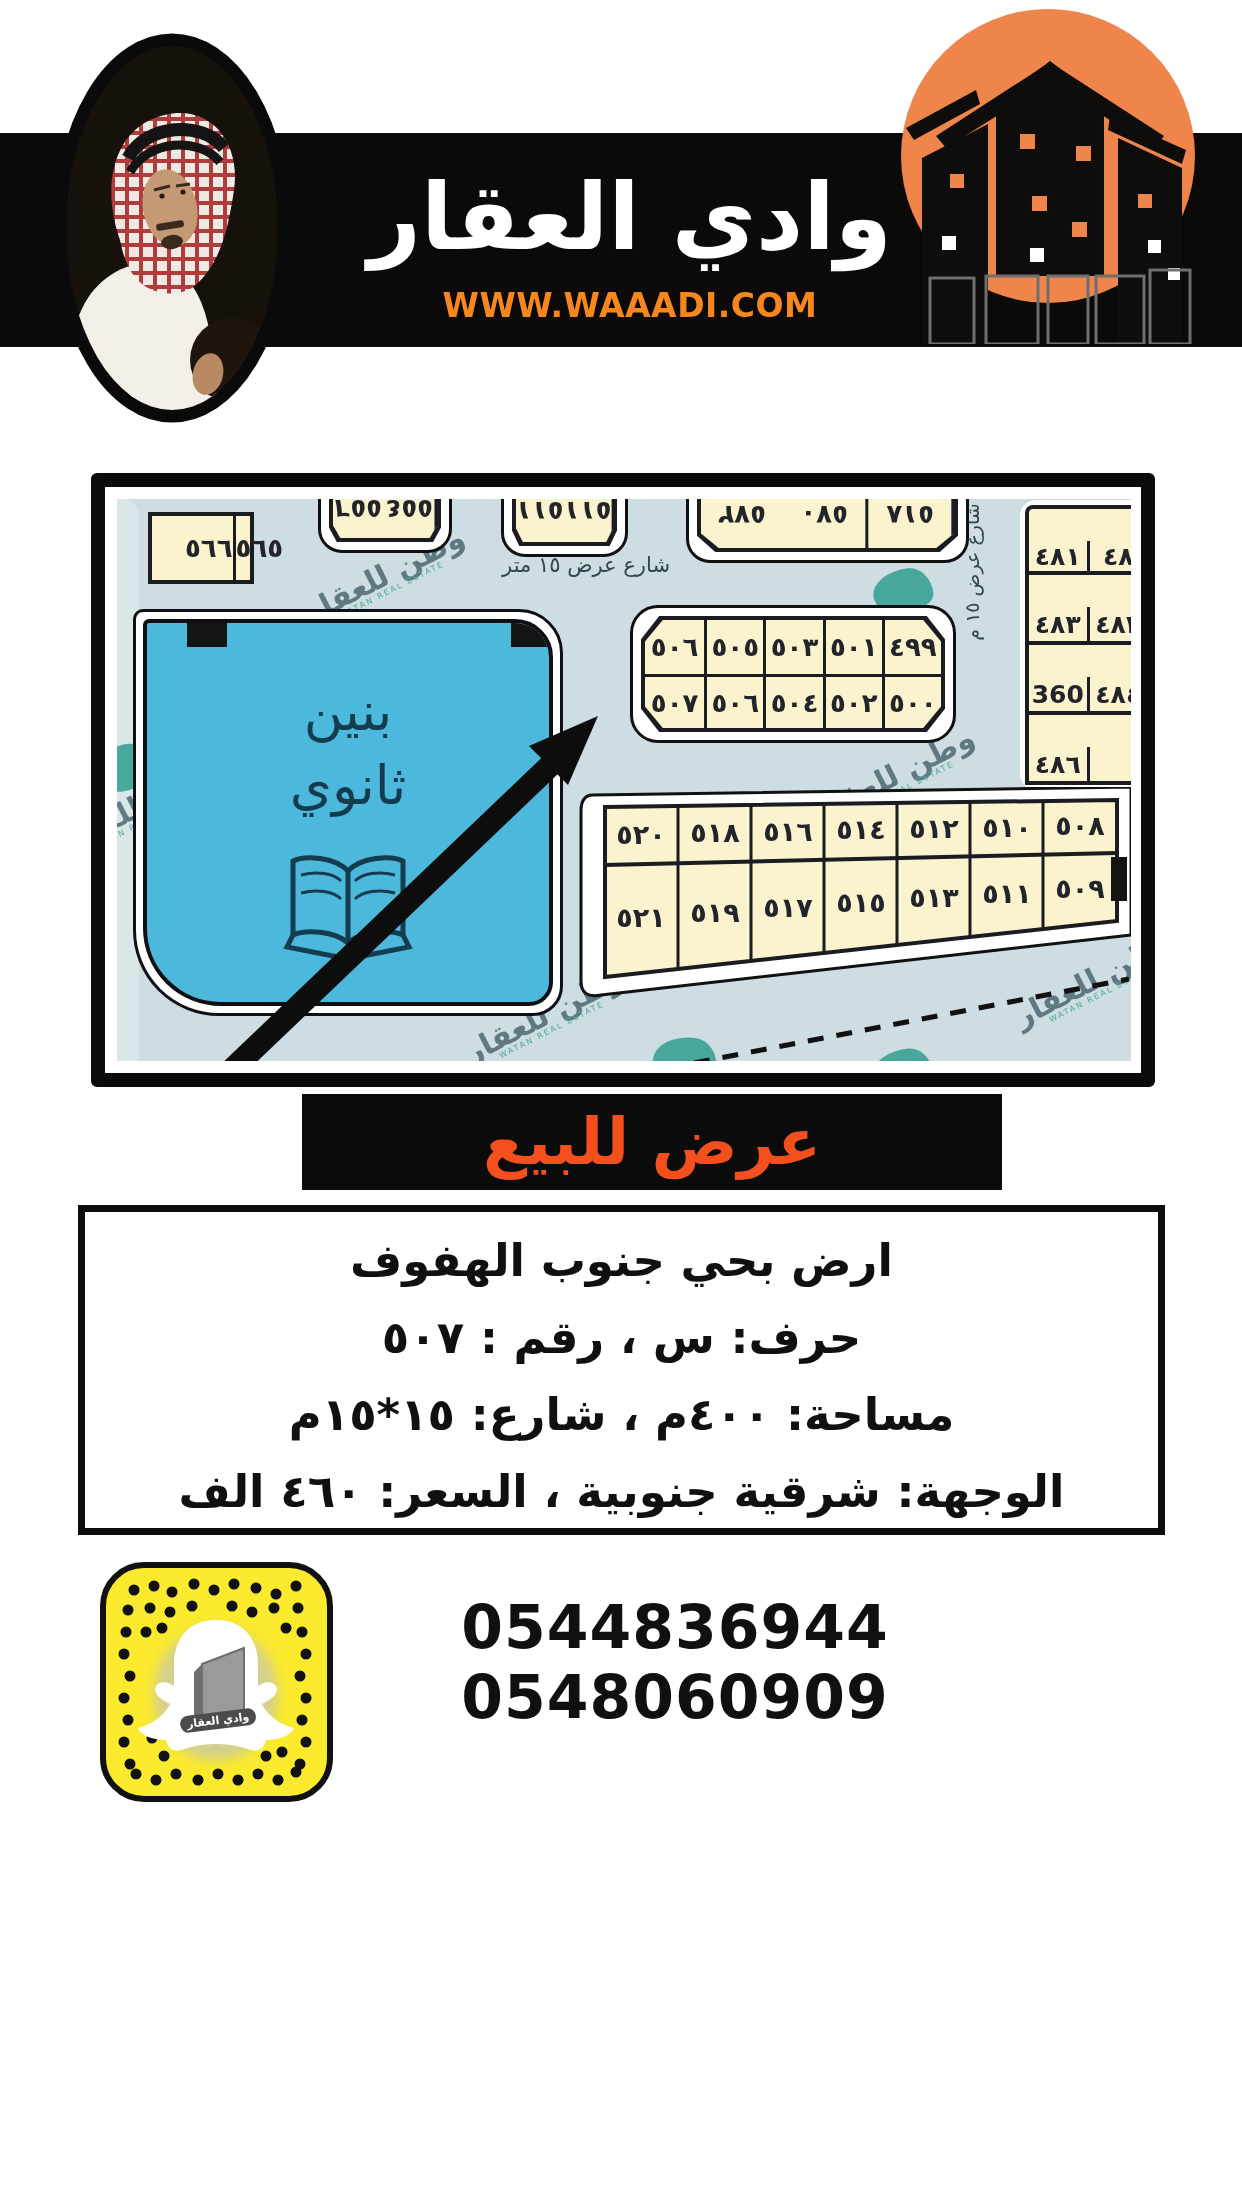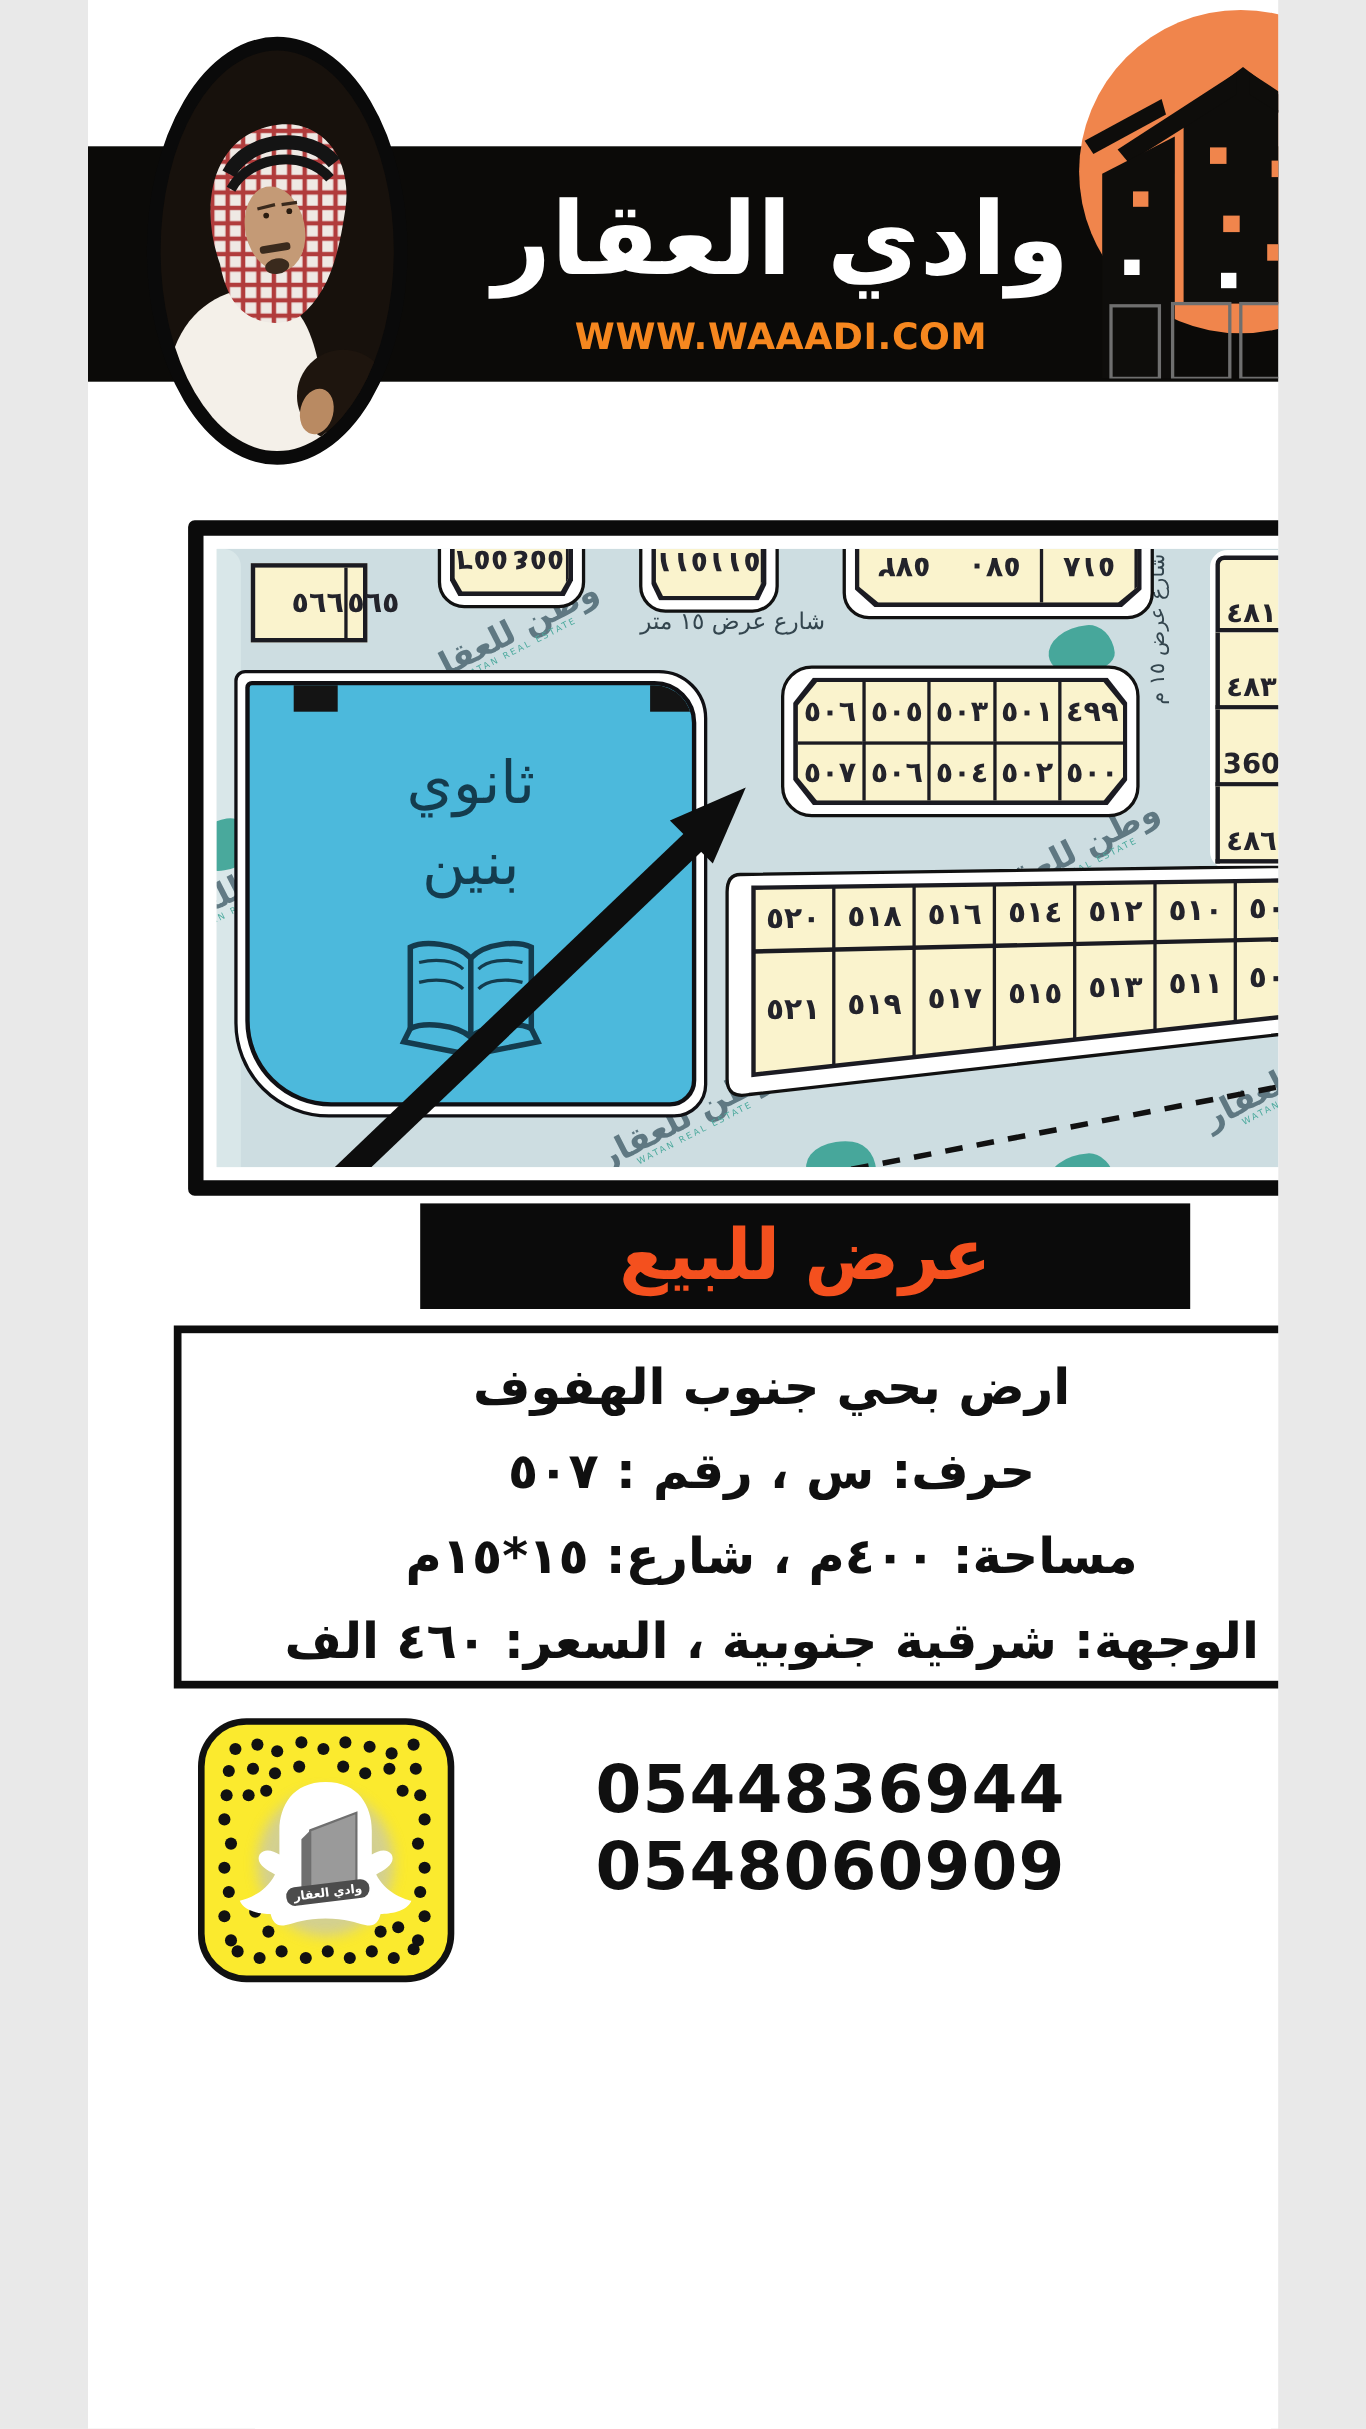--- a/index.html
+++ b/index.html
@@ -1,16 +1,16 @@
 <!DOCTYPE html>
 <html><head>
 <meta charset="utf-8">
 <style>
   html,body{margin:0;padding:0;background:#e9e9e9;}
-  .page{position:relative;width:1082px;height:2208px;margin:0 auto;background:#ffffff;
+  .page{position:relative;width:1242px;height:2208px;margin:0 auto;background:#ffffff;
         font-family:"DejaVu Sans",sans-serif;overflow:hidden;}
 
   
   .hdr-band{position:absolute;left:0;top:133px;width:1242px;height:214px;background:#0b0a08;}
   .hdr-title{position:absolute;left:340px;top:158px;width:580px;height:120px;line-height:120px;
              text-align:center;color:#ffffff;font-size:92px;font-weight:700;}
   .hdr-url{position:absolute;left:340px;top:286px;width:580px;text-align:center;
            color:#F6871F;font-size:33px;font-weight:700;letter-spacing:.5px;}
   .hdr-photo{position:absolute;left:50px;top:28px;width:244px;height:400px;}
   .hdr-logo{position:absolute;left:880px;top:6px;width:334px;height:338px;}
@@ -269,22 +269,22 @@
             <div class="gcell">٥٠٠</div>
           </div>
         </div>
       </div>
 
       <div class="school-out">
         <div class="school-in">
           <div class="gate" style="left:40px;top:-2px;width:40px;height:26px;"></div>
           <div class="gate" style="left:364px;top:-2px;width:42px;height:26px;"></div>
           <div class="school-label">
+            <div>بنين</div>
             <div>ثانوي</div>
-            <div>بنين</div>
           </div>
           <div class="book">
             <svg width="130" height="112" viewBox="0 0 130 112">
               <path d="M65,20 C52,6 22,4 10,10 L10,84 C22,78 52,80 65,92 C78,80 108,78 120,84 L120,10 C108,4 78,6 65,20 Z" fill="none" stroke="#143c4e" stroke-width="5"></path>
               <path d="M65,20 L65,92" stroke="#143c4e" stroke-width="5"></path>
               <path d="M18,24 C34,20 50,22 58,30 M18,42 C34,38 50,40 58,48 M112,24 C96,20 80,22 72,30 M112,42 C96,38 80,40 72,48" fill="none" stroke="#143c4e" stroke-width="3"></path>
               <path d="M10,84 L4,96 L65,108 L126,96 L120,84" fill="none" stroke="#143c4e" stroke-width="5"></path>
             </svg>
           </div>
         </div>

